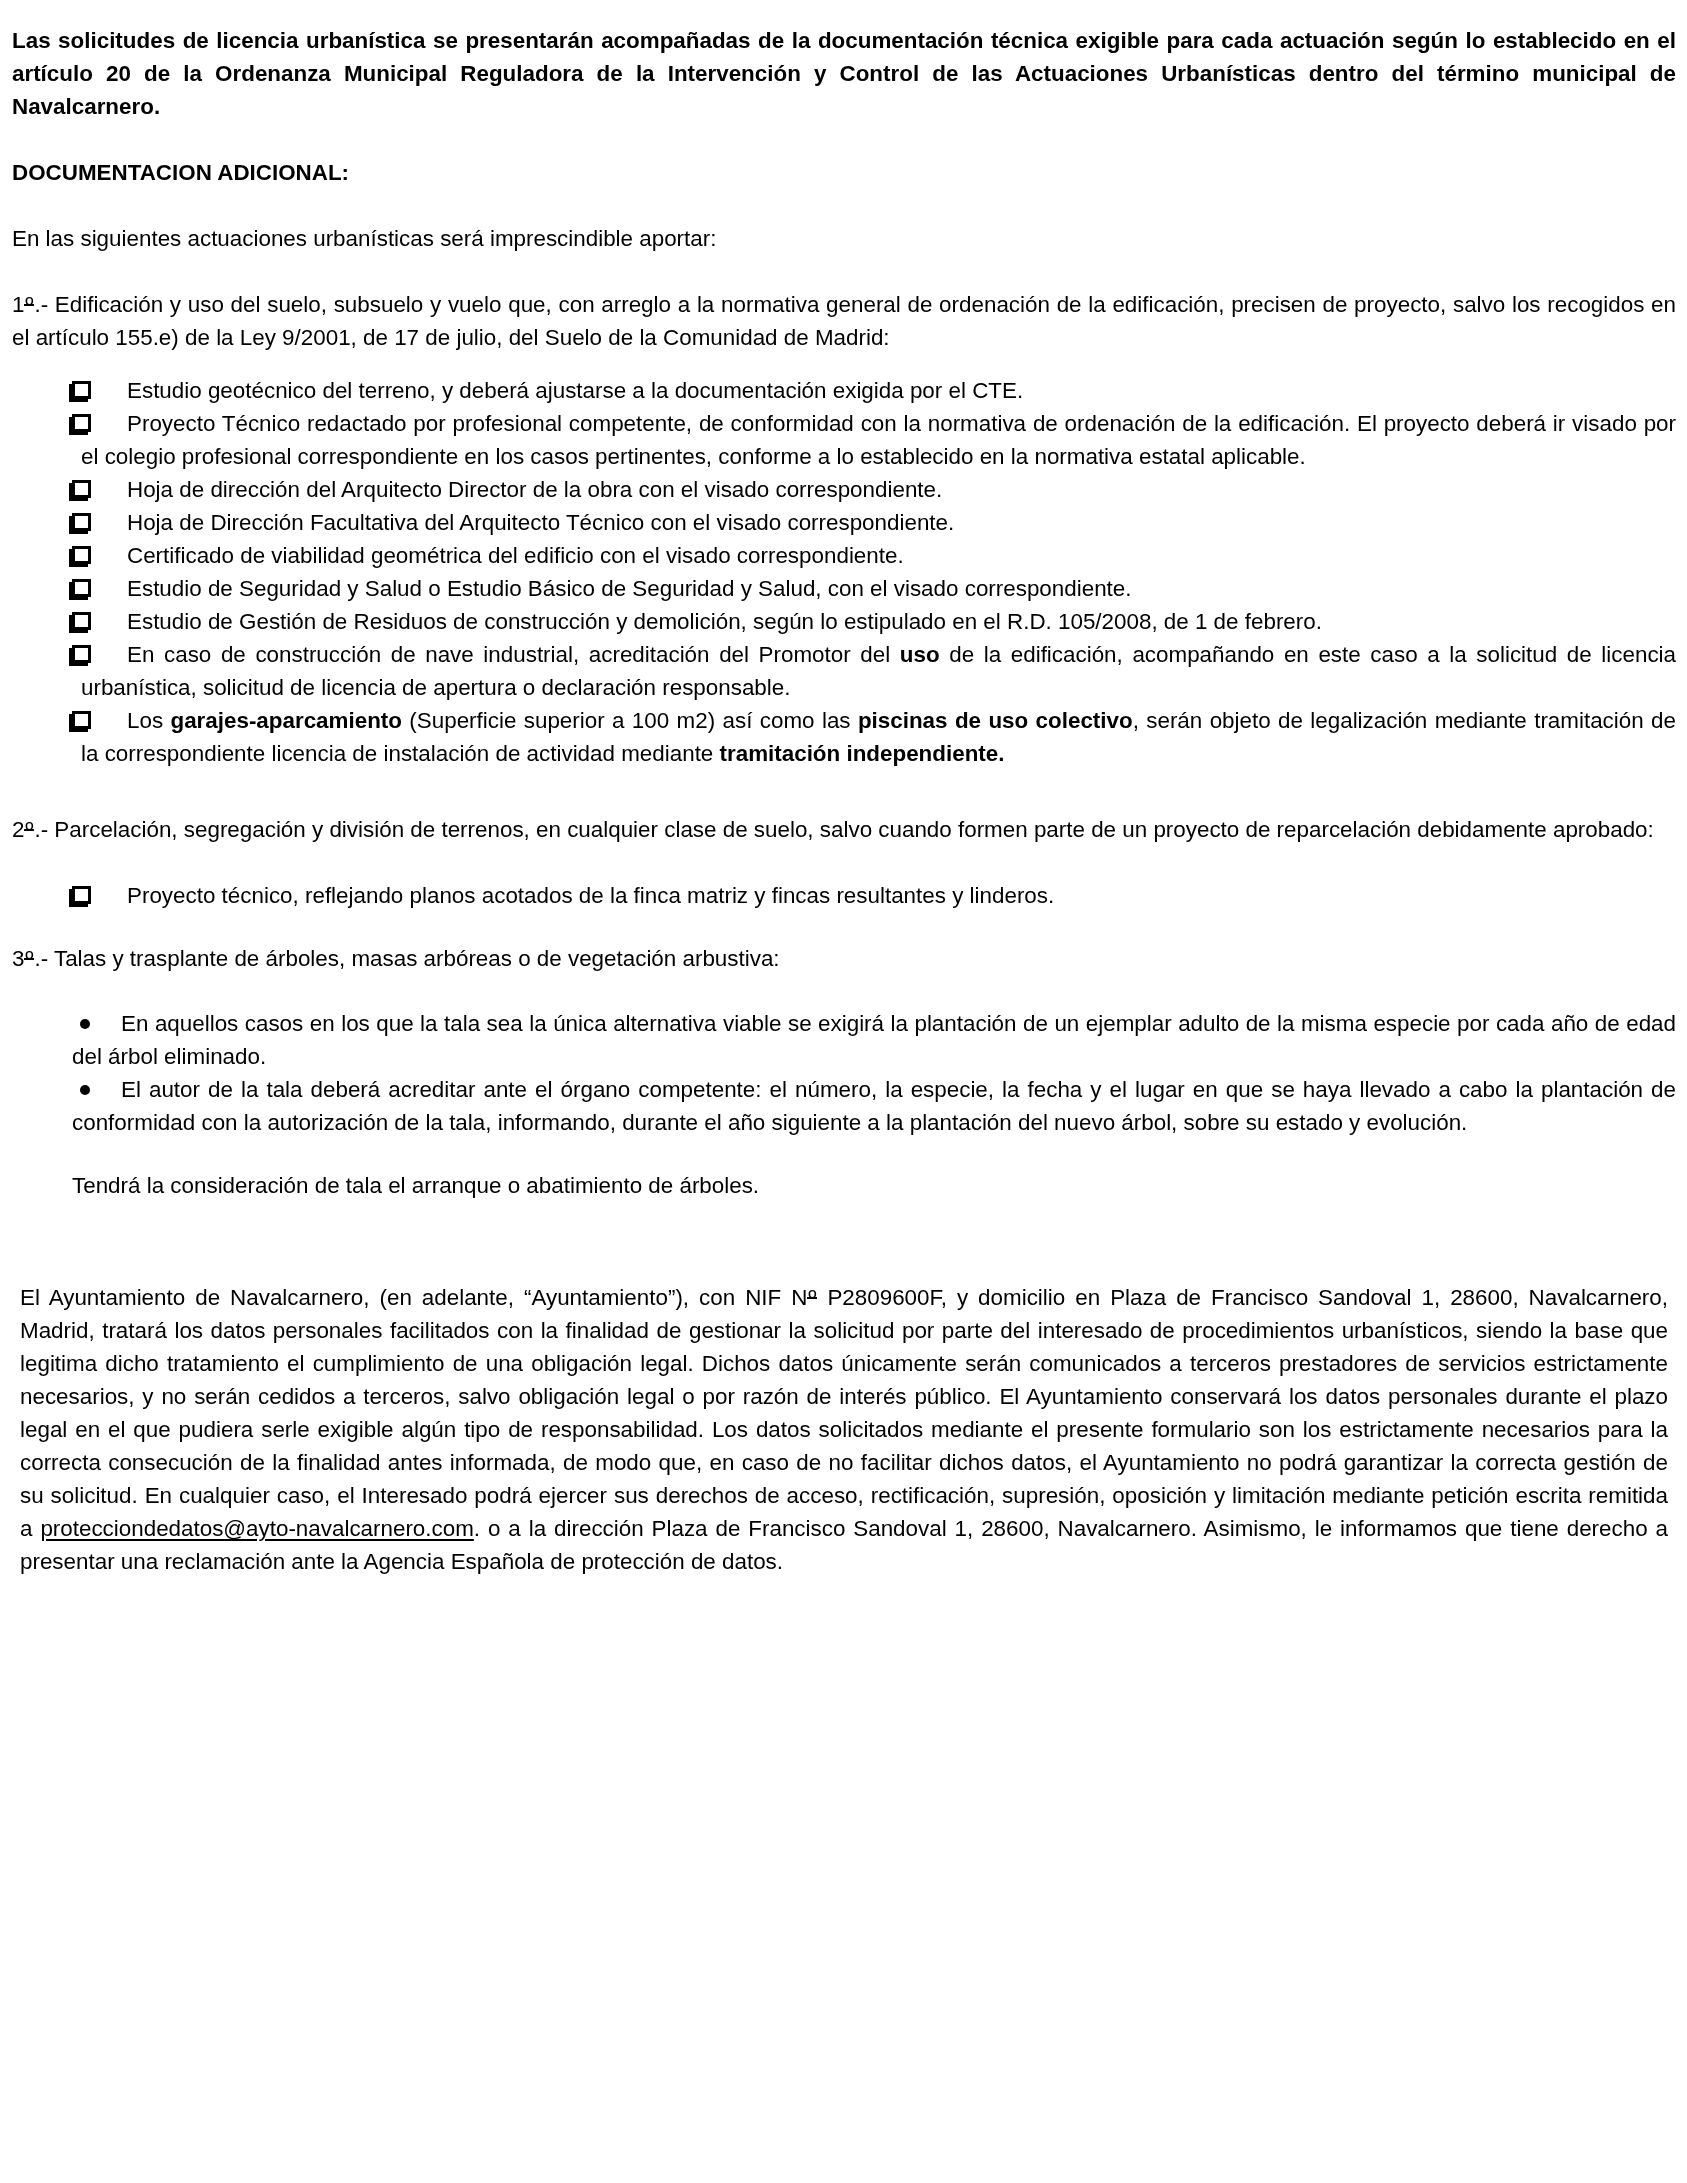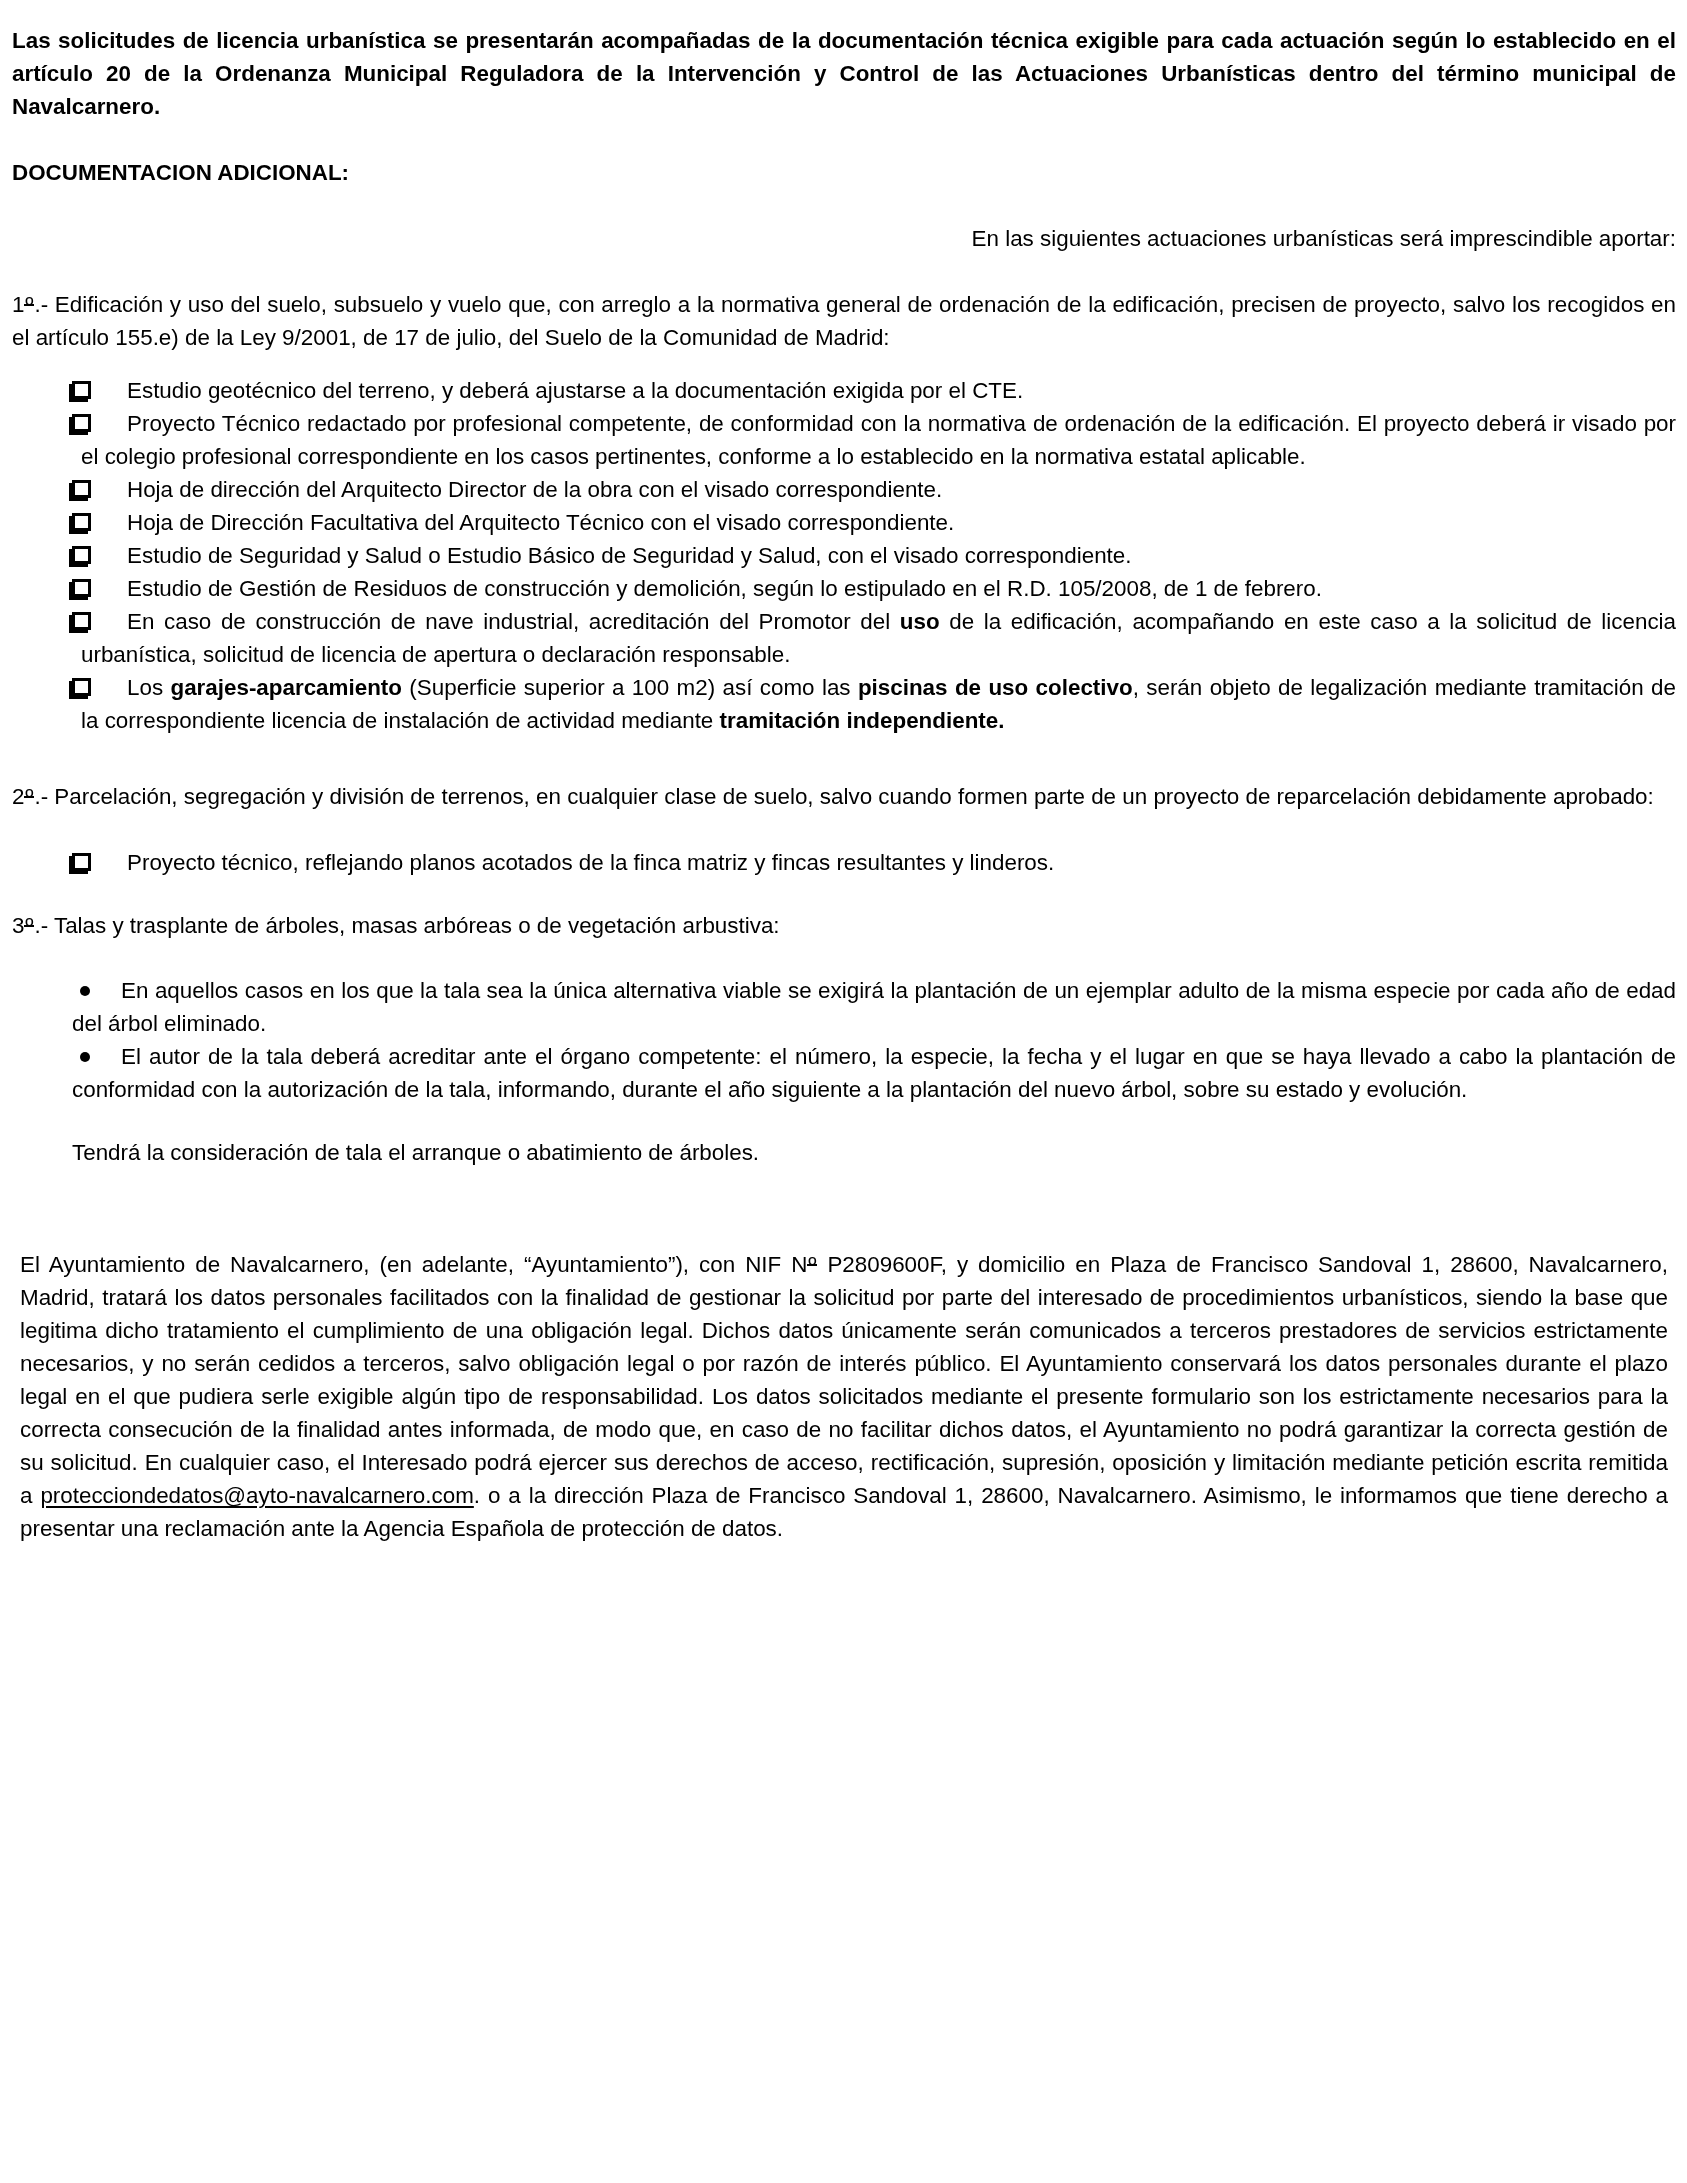--- a/index.html
+++ b/index.html
@@ -21,21 +21,21 @@
     width: 1688px;
     height: 1725px;
     padding: 24px 12px 0 12px;
     text-align: justify;
   }
   p { margin: 0; }
   b { font-weight: bold; }
 
   .intro-paragraph { font-weight: bold; margin-bottom: 33px; }
   .section-heading { font-weight: bold; margin-bottom: 33px; text-align: left; }
-  .lead-line { margin-bottom: 33px; text-align: right; }
+  .lead-line { margin-bottom: 33px; text-align: left; }
 
   .numbered-section { margin-bottom: 20px; }
   .numbered-section-2 { margin-bottom: 33px; }
   .numbered-section-3 { margin-bottom: 32px; }
 
   
   .ord {
     display: inline-block;
     position: relative;
     width: 10px;
@@ -113,21 +113,21 @@
   <p class="lead-line">En las siguientes actuaciones urbanísticas será imprescindible aportar:</p>
 
   <p class="numbered-section"><span>1</span><span class="ord">º</span><span>.- Edificación y uso del suelo, subsuelo y vuelo que, con arreglo a la normativa general de ordenación de la edificación, precisen de proyecto, salvo los recogidos en el artículo 155.e) de la Ley 9/2001, de 17 de julio, del Suelo de la Comunidad de Madrid:</span></p>
 
   <div class="checklist">
     <div class="check-item"><span class="check-marker"></span><span>Estudio geotécnico del terreno, y deberá ajustarse a la documentación exigida por el CTE.</span></div>
     <div class="check-item"><span class="check-marker"></span><span>Proyecto Técnico redactado por profesional competente, de conformidad con la normativa de ordenación de la edificación. El proyecto deberá ir visado por el colegio profesional correspondiente en los casos pertinentes, conforme a lo establecido en la normativa estatal aplicable.</span></div>
     <div class="check-item"><span class="check-marker"></span></div>
     <div class="check-item"><span class="check-marker"></span><span>Hoja de dirección del Arquitecto Director de la obra con el visado correspondiente.</span></div>
     <div class="check-item"><span class="check-marker"></span><span>Hoja de Dirección Facultativa del Arquitecto Técnico con el visado correspondiente.</span></div>
-    <div class="check-item"><span class="check-marker"></span></div>
+    <div class="check-item"><span class="check-marker"></span><span>Certificado de viabilidad geométrica del edificio con el visado correspondiente.</span></div>
     <div class="check-item"><span class="check-marker"></span><span>Estudio de Seguridad y Salud o Estudio Básico de Seguridad y Salud, con el visado correspondiente.</span></div>
     <div class="check-item"><span class="check-marker"></span><span>Estudio de Gestión de Residuos de construcción y demolición, según lo estipulado en el R.D. 105/2008, de 1 de febrero.</span></div>
     <div class="check-item"><span class="check-marker"></span><span>En caso de construcción de nave industrial, acreditación del Promotor del </span><b>uso</b><span> de la edificación, acompañando en este caso a la solicitud de licencia urbanística, solicitud de licencia de apertura o declaración responsable.</span></div>
     <div class="check-item"><span class="check-marker"></span><span>Los </span><b>garajes-aparcamiento</b><span> (Superficie superior a 100 m2) así como las </span><b>piscinas de uso colectivo</b><span>, serán objeto de legalización mediante tramitación de la correspondiente licencia de instalación de actividad mediante </span><b>tramitación independiente.</b></div>
   </div>
 
   <p class="numbered-section numbered-section-2"><span>2</span><span class="ord">º</span><span>.- Parcelación, segregación y división de terrenos, en cualquier clase de suelo, salvo cuando formen parte de un proyecto de reparcelación debidamente aprobado:</span></p>
 
   <div class="checklist checklist-2">
     <div class="check-item"><span class="check-marker"></span><span>Proyecto técnico, reflejando planos acotados de la finca matriz y fincas resultantes y linderos.</span></div>

